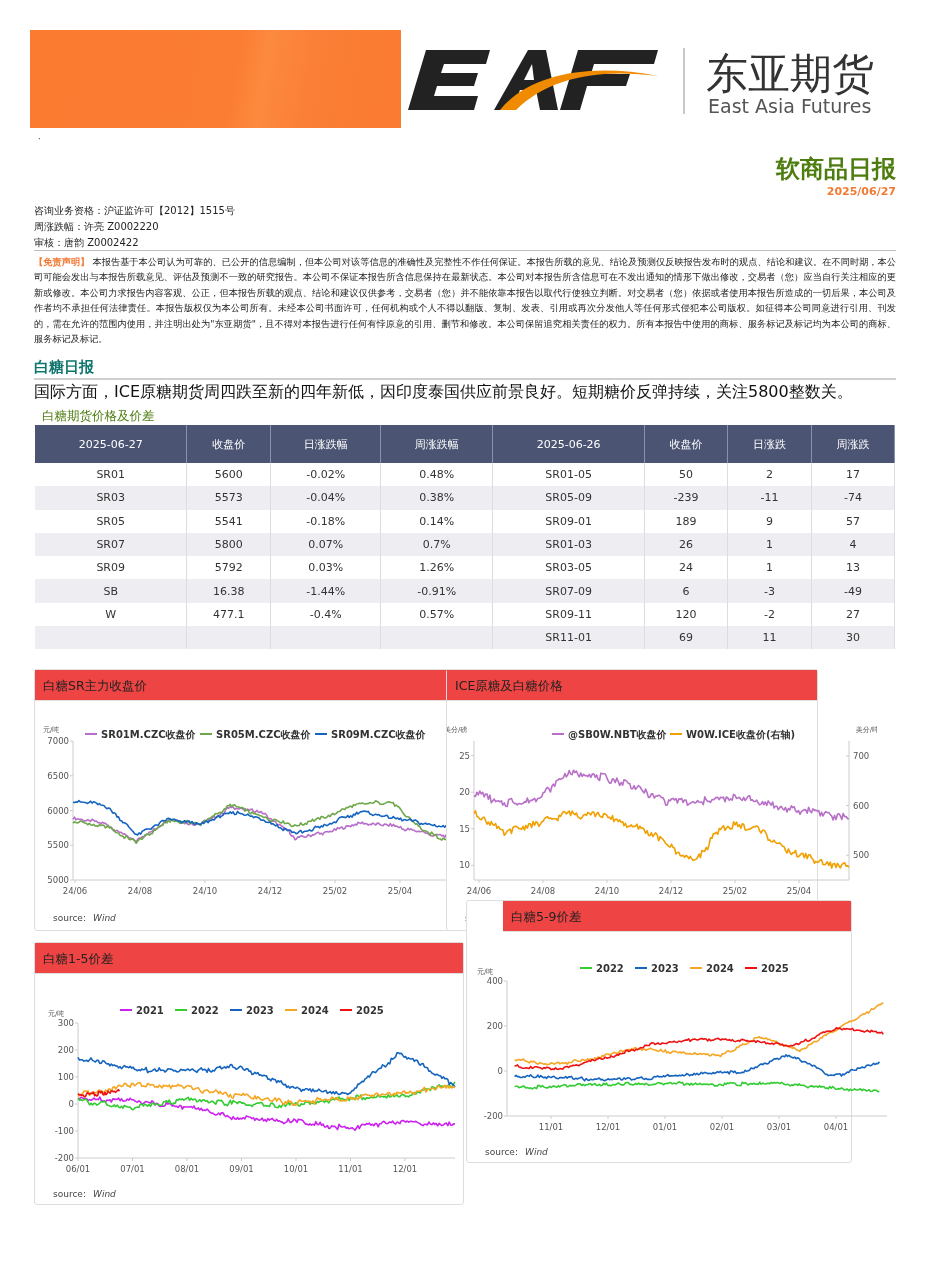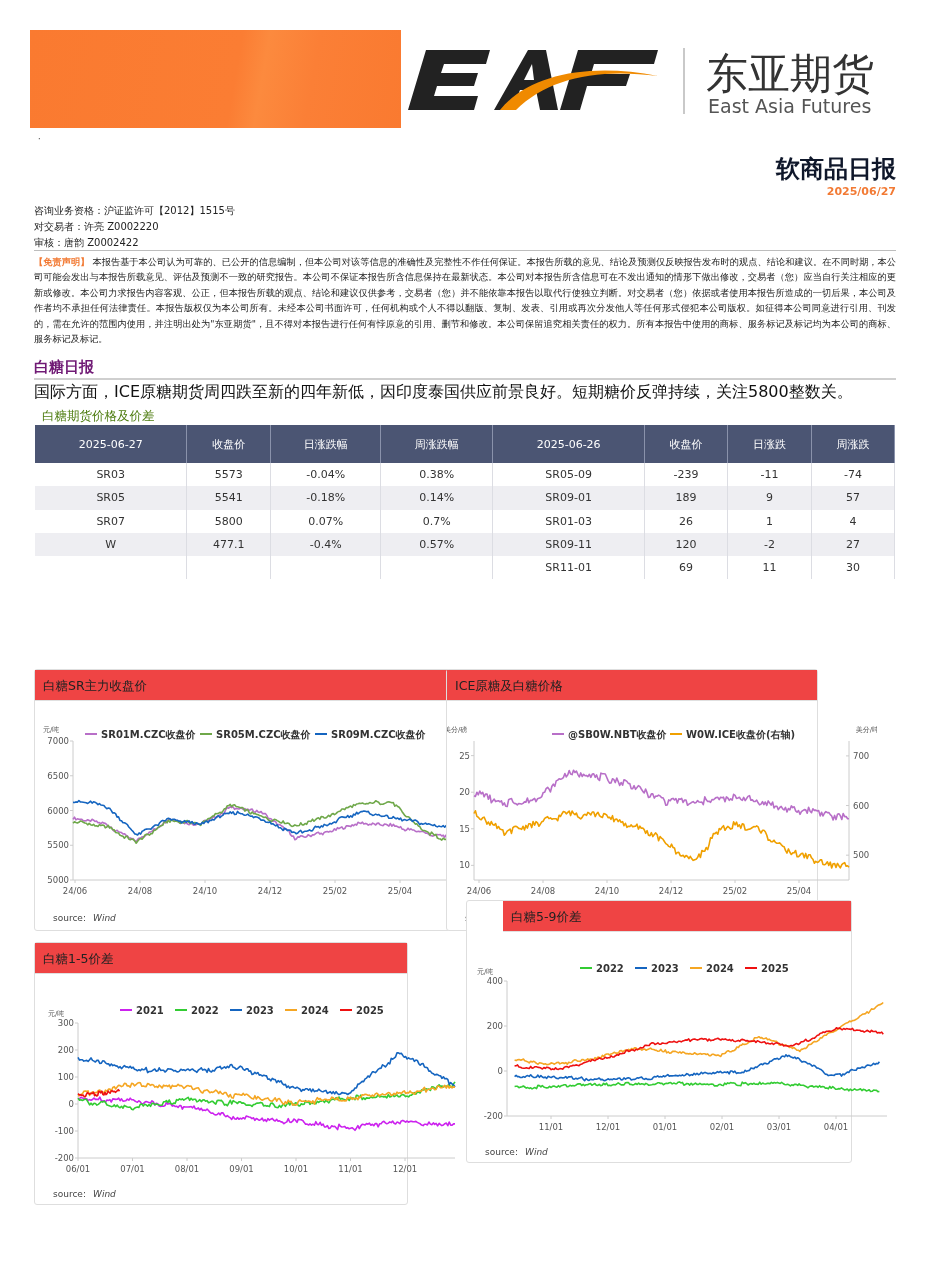--- a/index.html
+++ b/index.html
@@ -9,36 +9,36 @@
     overflow: hidden;
   }
   .banner {
     position: absolute; left: 30px; top: 30px; width: 371px; height: 98px;
     background: linear-gradient(100deg, #fa7a30 0%, #fb7d33 55%, #fc8a3e 62%, #fb7f36 75%, #fa7a30 100%);
   }
   .banner-dot { position: absolute; left: 38px; top: 135px; font-size: 8px; color: #333; }
   .logo { position: absolute; left: 408px; top: 40px; width: 490px; height: 80px; }
   .logo svg { display: block; }
   .report-title {
-    position: absolute; right: 34px; top: 153px; color: #0f172a;
+    position: absolute; right: 34px; top: 153px; color: #4d7c0f;
     font-size: 24px; font-weight: bold; letter-spacing: 0px;
   }
   .report-date {
     position: absolute; right: 34px; top: 185px; color: #f27a34;
     font-size: 11px; font-weight: bold;
   }
   .meta { position: absolute; left: 34px; top: 203px; font-size: 10px; line-height: 16px; color: #222; }
   .disclaimer-rule { position: absolute; left: 34px; top: 250px; width: 862px; height: 1px; background: #bdbdbd; }
   .disclaimer {
     position: absolute; left: 34px; top: 254px; width: 862px;
     font-size: 9.2px; line-height: 15.4px; color: #222; text-align: justify;
   }
   .disclaimer .tag { color: #f27a34; font-weight: bold; }
   .section-title {
-    position: absolute; left: 34px; top: 358px; font-size: 15px; font-weight: bold; color: #701a75;
+    position: absolute; left: 34px; top: 358px; font-size: 15px; font-weight: bold; color: #0f766e;
   }
   .section-rule { position: absolute; left: 34px; top: 378px; width: 862px; height: 2px; background: #cfcfcf; }
   .summary { position: absolute; left: 34px; top: 382px; font-size: 16px; color: #111; }
   .table-caption { position: absolute; left: 42px; top: 408px; font-size: 12.5px; color: #4d7c0f; }
   table.prices {
     position: absolute; left: 35px; top: 425px; width: 860px; border-collapse: collapse;
     font-size: 11px; color: #333;
   }
   table.prices th {
     background: #4b5573; color: #fff; font-weight: normal; height: 38px;
@@ -90,21 +90,21 @@
     <text x="298" y="48" font-size="42" fill="#333" font-family="DejaVu Sans, sans-serif">东亚期货</text>
     <text x="300" y="73" font-size="19" fill="#555" font-family="DejaVu Sans, sans-serif">East Asia Futures</text>
   </svg>
 </div>
 
 <div class="report-title">软商品日报</div>
 <div class="report-date">2025/06/27</div>
 
 <div class="meta">
   <div>咨询业务资格：沪证监许可【2012】1515号</div>
-  <div>对交易者：许亮 Z0002220</div>
+  <div>周涨跌幅：许亮 Z0002220</div>
   <div>审核：唐韵 Z0002422</div>
 </div>
 
 <div class="disclaimer-rule"></div>
 <div class="disclaimer">
   <span class="tag">【免责声明】</span>
   <span>本报告基于本公司认为可靠的、已公开的信息编制，但本公司对该等信息的准确性及完整性不作任何保证。本报告所载的意见、结论及预测仅反映报告发布时的观点、结论和建议。在不同时期，本公司可能会发出与本报告所载意见、评估及预测不一致的研究报告。本公司不保证本报告所含信息保持在最新状态。本公司对本报告所含信息可在不发出通知的情形下做出修改，交易者（您）应当自行关注相应的更新或修改。本公司力求报告内容客观、公正，但本报告所载的观点、结论和建议仅供参考，交易者（您）并不能依靠本报告以取代行使独立判断。对交易者（您）依据或者使用本报告所造成的一切后果，本公司及作者均不承担任何法律责任。本报告版权仅为本公司所有。未经本公司书面许可，任何机构或个人不得以翻版、复制、发表、引用或再次分发他人等任何形式侵犯本公司版权。如征得本公司同意进行引用、刊发的，需在允许的范围内使用，并注明出处为"东亚期货"，且不得对本报告进行任何有悖原意的引用、删节和修改。本公司保留追究相关责任的权力。所有本报告中使用的商标、服务标记及标记均为本公司的商标、服务标记及标记。</span>
 </div>
 
 <div class="section-title">白糖日报</div>
@@ -130,20 +130,30 @@
       <th>日涨跌幅</th>
       <th>周涨跌幅</th>
       <th>2025-06-26</th>
       <th>收盘价</th>
       <th>日涨跌</th>
       <th>周涨跌</th>
     </tr>
   </thead>
   <tbody id="price-body">
       <tr>
+        <td>SR01</td>
+        <td>5600</td>
+        <td>-0.02%</td>
+        <td>0.48%</td>
+        <td>SR01-05</td>
+        <td>50</td>
+        <td>2</td>
+        <td>17</td>
+      </tr>
+      <tr>
         <td>SR03</td>
         <td>5573</td>
         <td>-0.04%</td>
         <td>0.38%</td>
         <td>SR05-09</td>
         <td>-239</td>
         <td>-11</td>
         <td>-74</td>
       </tr>
       <tr>
@@ -158,20 +168,40 @@
       </tr>
       <tr>
         <td>SR07</td>
         <td>5800</td>
         <td>0.07%</td>
         <td>0.7%</td>
         <td>SR01-03</td>
         <td>26</td>
         <td>1</td>
         <td>4</td>
+      </tr>
+      <tr>
+        <td>SR09</td>
+        <td>5792</td>
+        <td>0.03%</td>
+        <td>1.26%</td>
+        <td>SR03-05</td>
+        <td>24</td>
+        <td>1</td>
+        <td>13</td>
+      </tr>
+      <tr>
+        <td>SB</td>
+        <td>16.38</td>
+        <td>-1.44%</td>
+        <td>-0.91%</td>
+        <td>SR07-09</td>
+        <td>6</td>
+        <td>-3</td>
+        <td>-49</td>
       </tr>
       <tr>
         <td>W</td>
         <td>477.1</td>
         <td>-0.4%</td>
         <td>0.57%</td>
         <td>SR09-11</td>
         <td>120</td>
         <td>-2</td>
         <td>27</td>
@@ -269,21 +299,21 @@
       <text x="288" y="192" font-size="8.5" fill="#555" text-anchor="middle" font-family="DejaVu Sans, sans-serif">25/02</text>
       <line x1="352" y1="178" x2="352" y2="181" stroke="#ccc"></line>
       <text x="352" y="192" font-size="8.5" fill="#555" text-anchor="middle" font-family="DejaVu Sans, sans-serif">25/04</text>
       <polyline points="27.0,93.8 28.4,94.4 29.9,90.2 31.3,92.8 32.8,89.0 34.2,91.9 35.7,90.3 37.1,94.8 38.5,92.1 40.0,92.0 41.4,97.2 42.9,93.2 44.3,100.8 45.8,98.8 47.2,97.1 48.6,99.6 50.1,99.0 51.5,98.7 53.0,99.9 54.4,98.8 55.8,103.1 57.3,100.9 58.7,104.2 60.2,104.5 61.6,97.8 63.1,96.9 64.5,96.5 65.9,100.0 67.4,101.5 68.8,101.6 70.3,102.9 71.7,101.5 73.2,101.7 74.6,102.1 76.0,101.4 77.5,99.9 78.9,100.1 80.4,96.1 81.8,100.8 83.3,98.4 84.7,98.5 86.1,97.5 87.6,96.4 89.0,99.6 90.5,96.8 91.9,96.3 93.3,95.8 94.8,94.6 96.2,90.5 97.7,90.2 99.1,86.6 100.6,85.4 102.0,87.0 103.4,90.0 104.9,84.3 106.3,82.2 107.8,84.4 109.2,78.9 110.7,78.1 112.1,76.8 113.5,77.2 115.0,76.7 116.4,75.6 117.9,71.5 119.3,74.9 120.8,72.8 122.2,68.5 123.6,72.0 125.1,72.6 126.5,68.2 128.0,70.5 129.4,69.1 130.8,72.3 132.3,74.9 133.7,70.9 135.2,74.5 136.6,72.3 138.1,73.8 139.5,73.5 140.9,74.6 142.4,72.3 143.8,75.3 145.3,72.1 146.7,71.8 148.2,75.3 149.6,72.9 151.0,76.9 152.5,78.5 153.9,71.1 155.4,71.8 156.8,71.8 158.3,72.0 159.7,75.2 161.1,78.6 162.6,81.1 164.0,81.0 165.5,76.7 166.9,77.7 168.3,80.6 169.8,76.0 171.2,79.5 172.7,83.4 174.1,80.5 175.6,83.2 177.0,77.8 178.4,78.3 179.9,79.4 181.3,81.4 182.8,81.6 184.2,86.6 185.7,86.7 187.1,83.7 188.5,87.3 190.0,85.5 191.4,83.6 192.9,84.6 194.3,87.0 195.8,89.4 197.2,90.9 198.6,87.0 200.1,90.9 201.5,95.4 203.0,94.9 204.4,91.9 205.8,91.9 207.3,96.1 208.7,94.1 210.2,94.2 211.6,93.1 213.1,93.9 214.5,95.6 215.9,95.7 217.4,98.4 218.8,103.3 220.3,102.9 221.7,97.9 223.2,98.7 224.6,96.8 226.0,96.4 227.5,98.0 228.9,96.5 230.4,101.1 231.8,96.9 233.3,97.2 234.7,96.4 236.1,100.4 237.6,98.0 239.0,98.0 240.5,103.3 241.9,102.2 243.3,101.3 244.8,100.3 246.2,99.6 247.7,101.0 249.1,100.4 250.6,98.6 252.0,100.0 253.4,100.2 254.9,100.1 256.3,102.7 257.8,94.9 259.2,97.8 260.7,99.5 262.1,99.2 263.5,100.3 265.0,97.6 266.4,97.8 267.9,96.5 269.3,95.5 270.8,95.3 272.2,97.6 273.6,95.2 275.1,95.8 276.5,95.2 278.0,99.7 279.4,94.9 280.8,96.0 282.3,98.3 283.7,96.9 285.2,98.1 286.6,92.4 288.1,93.4 289.5,96.5 290.9,96.0 292.4,95.3 293.8,97.4 295.3,98.4 296.7,95.4 298.2,98.6 299.6,96.5 301.0,94.4 302.5,93.6 303.9,98.2 305.4,97.9 306.8,99.5 308.3,99.5 309.7,98.2 311.1,100.8 312.6,102.9 314.0,102.1 315.5,99.6 316.9,102.6 318.3,100.0 319.8,103.3 321.2,98.9 322.7,101.1 324.1,103.1 325.6,100.0 327.0,105.9 328.4,104.2 329.9,104.3 331.3,107.6 332.8,105.5 334.2,104.4 335.7,106.8 337.1,107.9 338.5,105.4 340.0,110.0 341.4,106.6 342.9,107.8 344.3,103.9 345.8,105.6 347.2,104.8 348.6,108.8 350.1,110.2 351.5,108.5 353.0,112.3 354.4,109.6 355.8,108.6 357.3,107.6 358.7,107.9 360.2,111.2 361.6,105.3 363.1,109.2 364.5,110.7 365.9,106.8 367.4,108.4 368.8,108.1 370.3,109.0 371.7,108.6 373.2,113.9 374.6,110.3 376.0,114.0 377.5,111.1 378.9,109.6 380.4,110.7 381.8,110.5 383.3,112.6 384.7,114.0 386.1,117.9 387.6,113.4 389.0,117.6 390.5,112.2 391.9,111.7 393.3,113.6 394.8,117.5 396.2,111.5 397.7,114.6 399.1,114.5 400.6,116.7 402.0,116.8" fill="none" stroke="#b86fc8" stroke-width="1.6" stroke-linejoin="round"></polyline>
       <polyline points="27.0,111.5 28.4,108.8 29.9,114.4 31.3,115.2 32.8,117.1 34.2,117.8 35.7,115.8 37.1,115.1 38.5,118.3 40.0,122.1 41.4,120.0 42.9,123.2 44.3,119.5 45.8,122.6 47.2,123.2 48.6,121.6 50.1,126.4 51.5,124.5 53.0,127.1 54.4,127.6 55.8,127.7 57.3,133.2 58.7,131.6 60.2,129.2 61.6,128.2 63.1,127.0 64.5,131.4 65.9,125.6 67.4,124.5 68.8,124.3 70.3,125.0 71.7,126.4 73.2,126.6 74.6,127.3 76.0,124.3 77.5,127.9 78.9,123.4 80.4,126.1 81.8,121.7 83.3,121.7 84.7,125.6 86.1,119.5 87.6,123.1 89.0,119.7 90.5,120.9 91.9,124.2 93.3,122.2 94.8,119.8 96.2,119.2 97.7,116.4 99.1,115.5 100.6,114.7 102.0,116.6 103.4,115.9 104.9,117.2 106.3,116.7 107.8,116.8 109.2,116.8 110.7,118.7 112.1,113.2 113.5,114.4 115.0,111.7 116.4,109.5 117.9,110.0 119.3,111.8 120.8,110.4 122.2,109.1 123.6,113.6 125.1,109.0 126.5,111.4 128.0,112.6 129.4,111.1 130.8,114.9 132.3,115.8 133.7,116.9 135.2,115.4 136.6,112.9 138.1,112.3 139.5,113.3 140.9,110.4 142.4,111.4 143.8,113.0 145.3,110.0 146.7,110.0 148.2,114.6 149.6,111.9 151.0,110.4 152.5,113.6 153.9,114.8 155.4,115.4 156.8,111.5 158.3,112.1 159.7,113.0 161.1,115.7 162.6,115.2 164.0,117.3 165.5,113.7 166.9,119.6 168.3,117.2 169.8,117.1 171.2,119.6 172.7,117.8 174.1,120.4 175.6,119.6 177.0,123.7 178.4,121.3 179.9,125.3 181.3,124.2 182.8,124.5 184.2,122.9 185.7,124.7 187.1,124.4 188.5,124.2 190.0,122.1 191.4,127.1 192.9,124.1 194.3,126.3 195.8,126.0 197.2,127.6 198.6,131.3 200.1,128.7 201.5,133.2 203.0,133.7 204.4,130.7 205.8,134.6 207.3,132.5 208.7,130.9 210.2,132.7 211.6,138.8 213.1,134.5 214.5,136.2 215.9,137.1 217.4,139.5 218.8,141.6 220.3,142.6 221.7,144.4 223.2,145.1 224.6,142.2 226.0,145.4 227.5,145.9 228.9,151.9 230.4,150.5 231.8,150.4 233.3,153.7 234.7,153.9 236.1,153.3 237.6,155.3 239.0,153.5 240.5,154.5 241.9,156.6 243.3,154.3 244.8,156.8 246.2,158.4 247.7,157.7 249.1,157.3 250.6,155.5 252.0,152.1 253.4,155.5 254.9,148.5 256.3,149.3 257.8,149.1 259.2,145.6 260.7,147.6 262.1,142.6 263.5,135.8 265.0,136.2 266.4,131.6 267.9,131.6 269.3,130.2 270.8,132.2 272.2,126.6 273.6,127.6 275.1,125.2 276.5,123.7 278.0,128.3 279.4,126.1 280.8,124.4 282.3,125.6 283.7,127.1 285.2,126.5 286.6,119.9 288.1,122.8 289.5,120.1 290.9,124.5 292.4,122.8 293.8,126.3 295.3,121.7 296.7,122.2 298.2,128.0 299.6,128.0 301.0,127.4 302.5,127.3 303.9,126.5 305.4,125.5 306.8,124.6 308.3,124.8 309.7,123.9 311.1,124.8 312.6,128.9 314.0,131.0 315.5,128.3 316.9,128.3 318.3,129.8 319.8,133.3 321.2,138.3 322.7,137.9 324.1,139.8 325.6,139.6 327.0,138.2 328.4,140.4 329.9,141.2 331.3,141.2 332.8,140.9 334.2,142.6 335.7,144.2 337.1,144.8 338.5,148.4 340.0,151.1 341.4,146.9 342.9,150.3 344.3,152.5 345.8,150.9 347.2,150.7 348.6,148.5 350.1,154.7 351.5,154.8 353.0,153.1 354.4,151.5 355.8,151.4 357.3,155.7 358.7,151.4 360.2,156.6 361.6,152.7 363.1,152.7 364.5,155.8 365.9,157.2 367.4,161.2 368.8,159.3 370.3,160.5 371.7,159.7 373.2,157.9 374.6,157.8 376.0,162.5 377.5,162.8 378.9,161.8 380.4,159.8 381.8,163.4 383.3,160.2 384.7,166.0 386.1,161.7 387.6,161.6 389.0,165.4 390.5,161.4 391.9,163.7 393.3,165.8 394.8,162.6 396.2,161.4 397.7,160.7 399.1,164.3 400.6,163.8 402.0,165.3" fill="none" stroke="#f0a000" stroke-width="1.6" stroke-linejoin="round"></polyline>
       <text x="18" y="219" font-size="9" fill="#444" text-anchor="start" font-family="DejaVu Sans, sans-serif">source:</text>
       <text x="58" y="219" font-size="9" fill="#444" text-anchor="start" font-family="DejaVu Sans, sans-serif" font-style="italic">Wind</text>
     </svg>
 </div>
 
-<div class="panel" style="left:34px; top:942px; width:374px; height:263px;">
+<div class="panel" style="left:34px; top:942px; width:430px; height:263px;">
   <div class="panel-head">白糖1-5价差</div>
   <svg id="chart2" width="430" height="230">
       <line x1="85" y1="35" x2="97" y2="35" stroke="#cc22ee" stroke-width="2"></line>
       <text x="101" y="39" font-size="10" fill="#333" text-anchor="start" font-family="DejaVu Sans, sans-serif" font-weight="bold">2021</text>
       <line x1="140" y1="35" x2="152" y2="35" stroke="#33cc33" stroke-width="2"></line>
       <text x="156" y="39" font-size="10" fill="#333" text-anchor="start" font-family="DejaVu Sans, sans-serif" font-weight="bold">2022</text>
       <line x1="195" y1="35" x2="207" y2="35" stroke="#1565c0" stroke-width="2"></line>
       <text x="211" y="39" font-size="10" fill="#333" text-anchor="start" font-family="DejaVu Sans, sans-serif" font-weight="bold">2023</text>
       <line x1="250" y1="35" x2="262" y2="35" stroke="#f5a623" stroke-width="2"></line>
       <text x="266" y="39" font-size="10" fill="#333" text-anchor="start" font-family="DejaVu Sans, sans-serif" font-weight="bold">2024</text>

